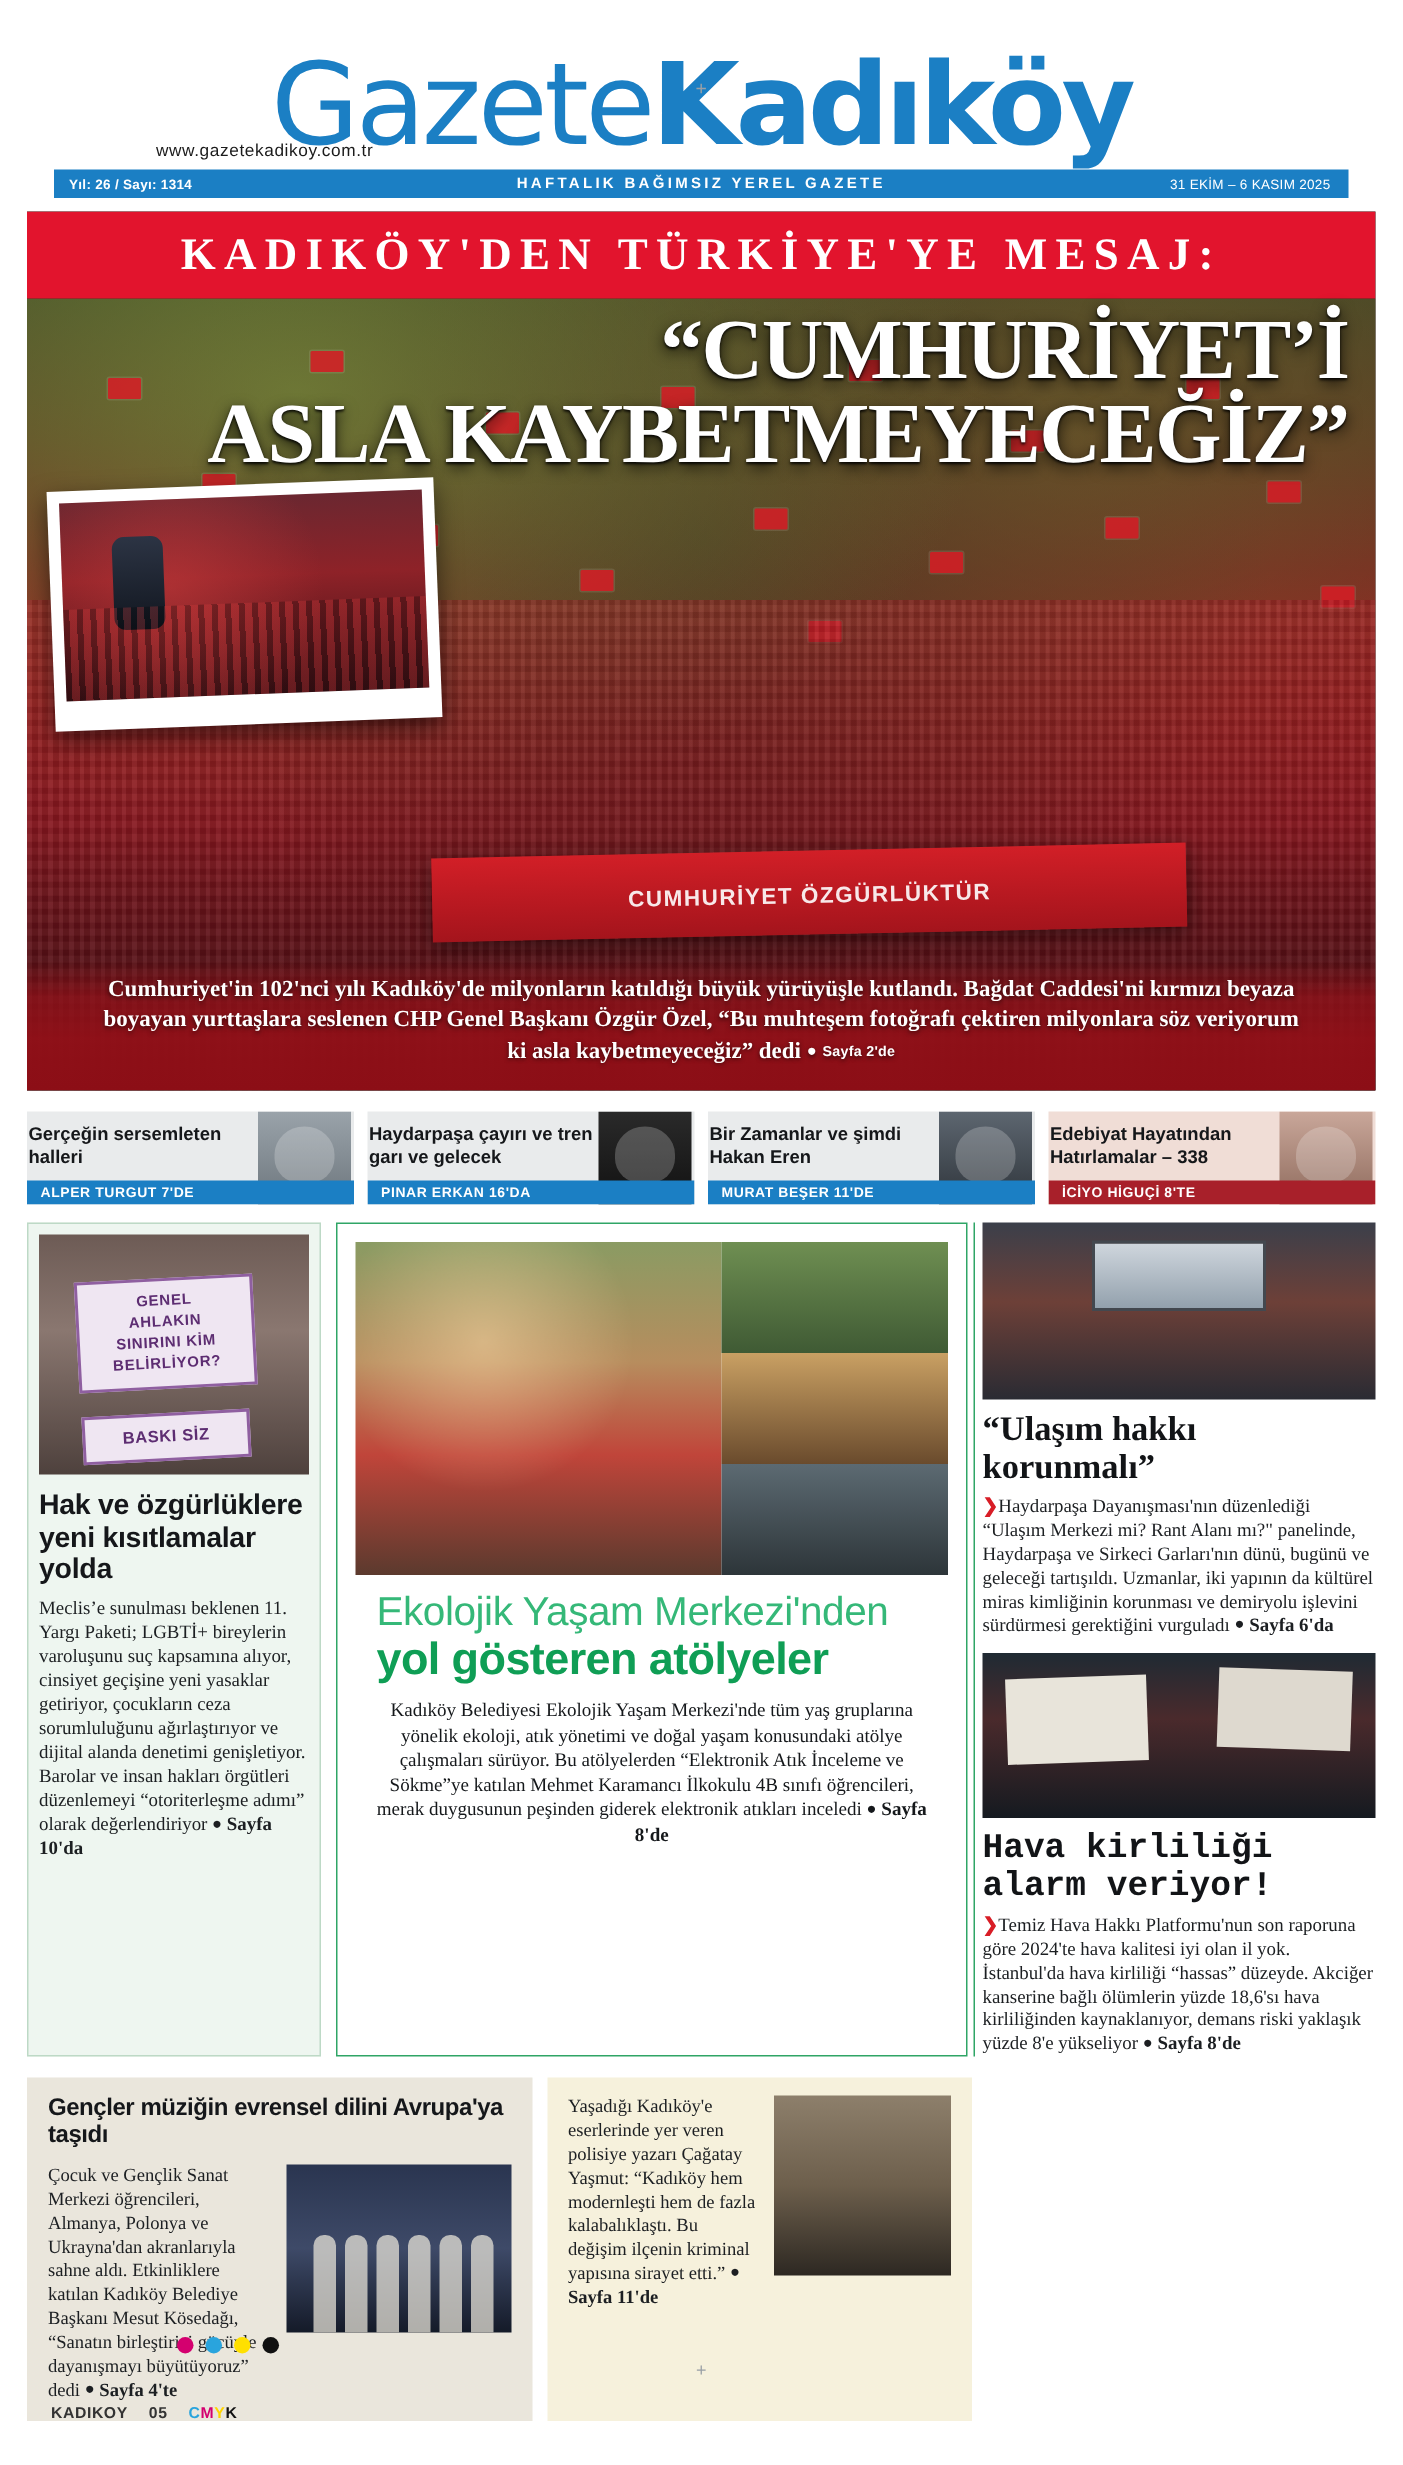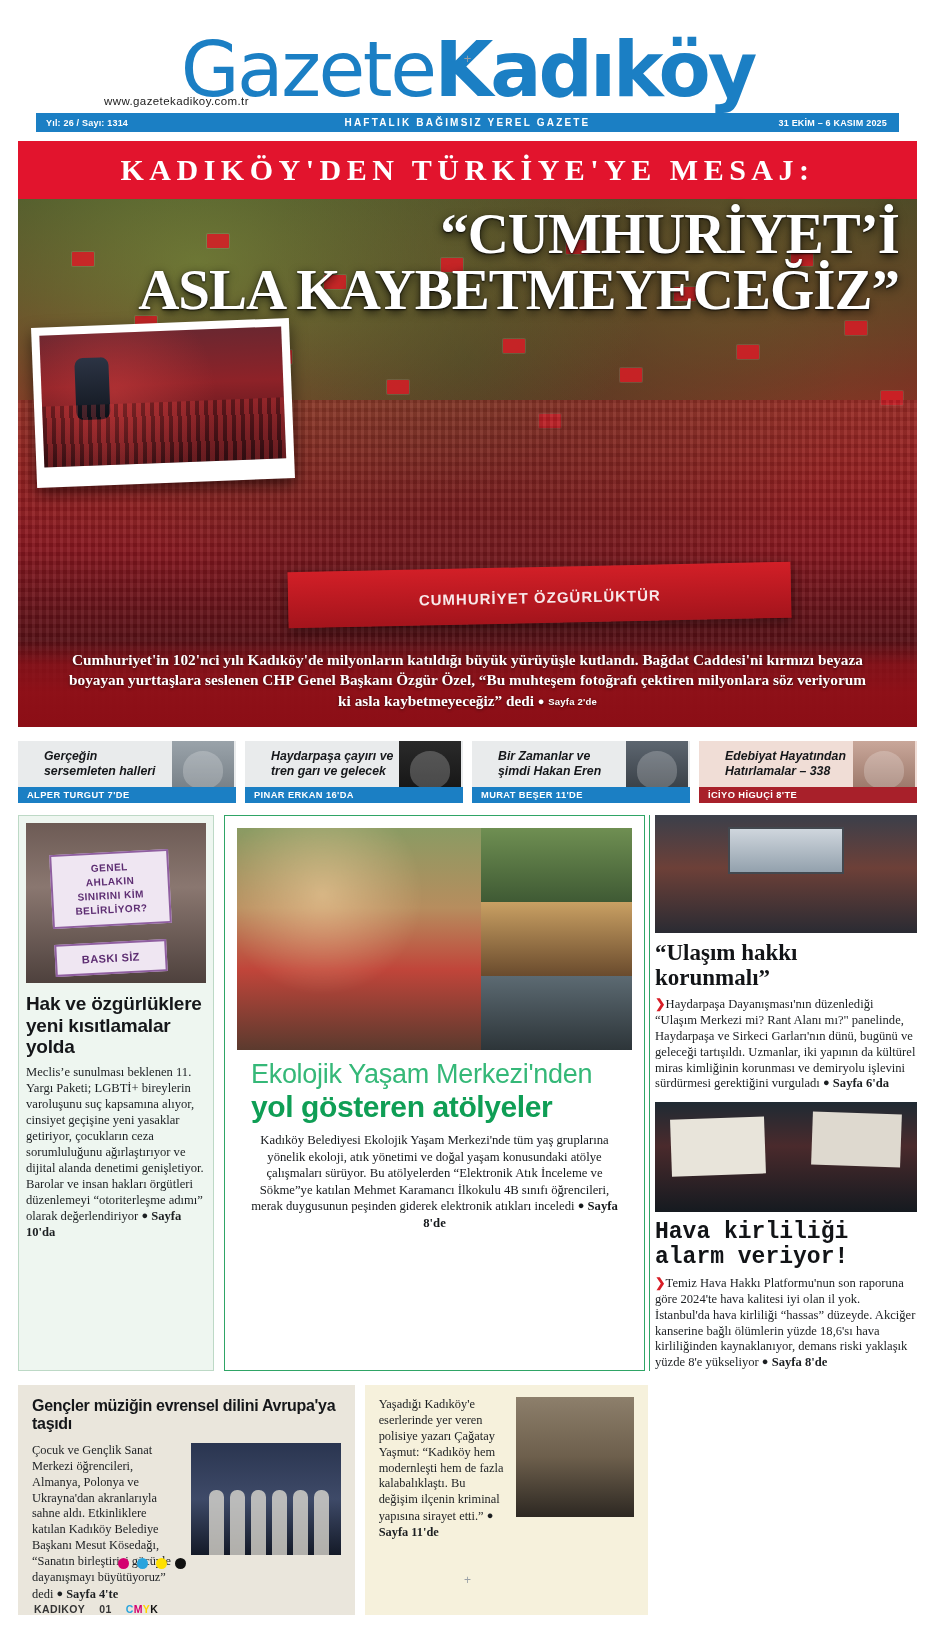--- a/index.html
+++ b/index.html
@@ -59,21 +59,21 @@
     width: 0; height: 0;
   }
   .strip .s-left {
     font-size: 9px; font-weight: bold; padding-left: 10px; letter-spacing: .2px;
   }
   .strip .s-mid {
     position: absolute; left: 0; right: 0; text-align: center;
     font-size: 10px; font-weight: bold; letter-spacing: 2.2px;
   }
   .strip .s-right {
-    position: absolute; right: 12px; font-size: 9px; font-weight: bold; letter-spacing: .2px; text-align: center;
+    position: absolute; right: 12px; font-size: 9px; font-weight: normal; letter-spacing: .2px; text-align: center;
   }
 
   
   .lead {
     position: relative;
     margin: 9px 18px 0 18px;
     height: 586px;
     background: #2b1b16;
     overflow: hidden;
   }
@@ -179,22 +179,22 @@
   .cols {
     display: flex; gap: 9px;
     margin: 14px 18px 0 18px;
   }
   .colbox {
     position: relative; flex: 1; height: 62px;
     background: #e9ebec; overflow: hidden;
   }
   .colbox.tinted { background: #f0ddd6; }
   .colbox .ctitle {
-    position: absolute; left: 26px; top: 8px; right: 66px;
-    font-size: 12.3px; font-weight: 700; color: #15171a; line-height: 1.22; font-style: italic;
+    position: absolute; left: 1px; top: 8px; right: 66px;
+    font-size: 12.3px; font-weight: 700; color: #15171a; line-height: 1.22;
   }
   .colbox .cbar {
     position: absolute; left: 0; bottom: 0; height: 16px;
     width: 100%;
     background: #1b7fc4; color: #fff;
     font-size: 9.3px; font-weight: 700; letter-spacing: .4px;
     display: flex; align-items: center; padding-left: 9px; text-align: center;
   }
   .colbox.tinted .cbar { background: #a8202a; }
   .colbox .face {
@@ -580,18 +580,18 @@
 
   <div class="regmark2">+</div>
   <div class="dots">
     <i style="background:#d4006f"></i>
       <i style="background:#29a4dd"></i>
     <i style="background:#ffe000"></i>
       <i style="background:#111111"></i>
   </div>
   <div class="footline">
     <span>KADIKOY</span>
-    <span>01</span>
+    <span>05</span>
     <span class="cmyk">
       <span style="color:#29a4dd">C</span><span style="color:#d4006f">M</span><span style="color:#ffd400">Y</span><span style="color:#111">K</span>
     </span>
   </div>
 </div>
 
 </body></html>

